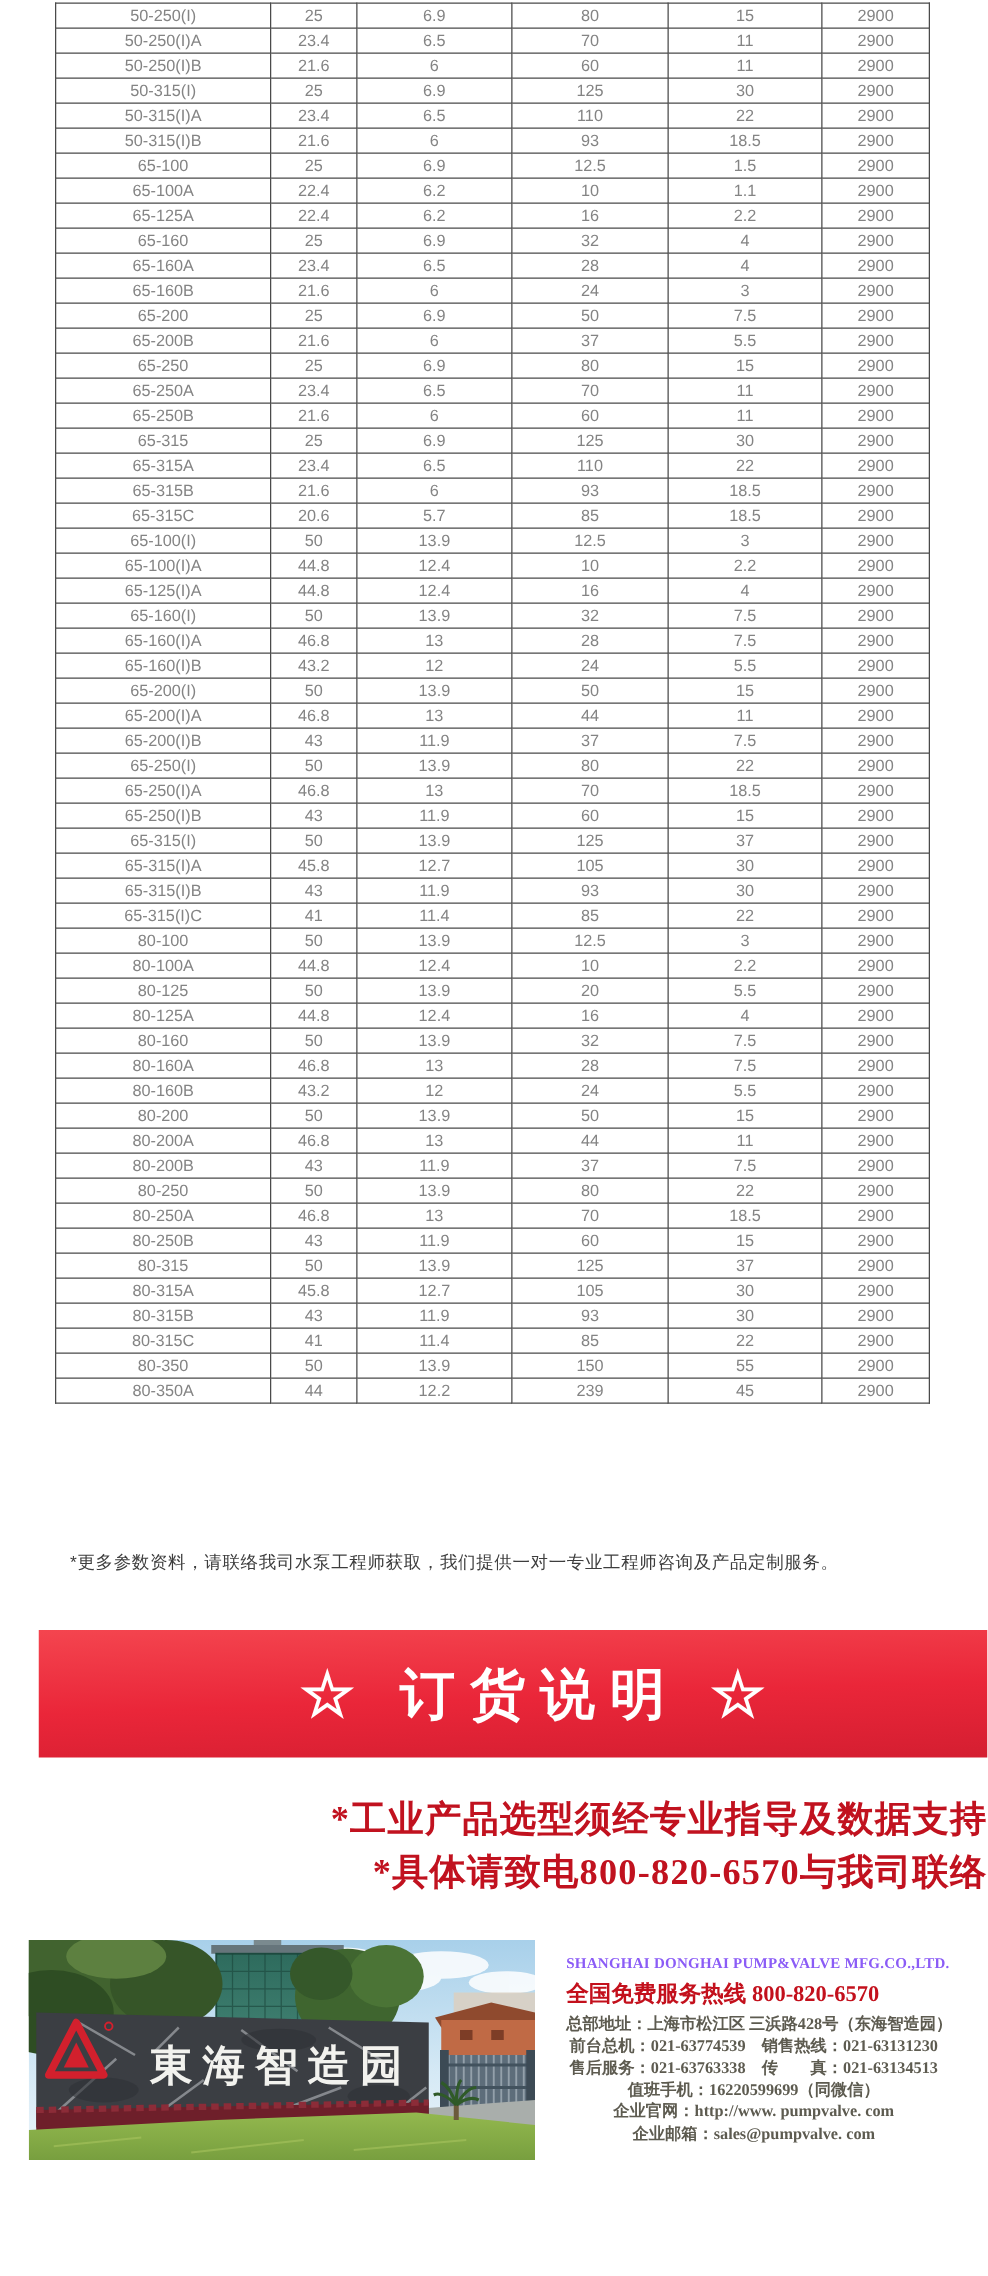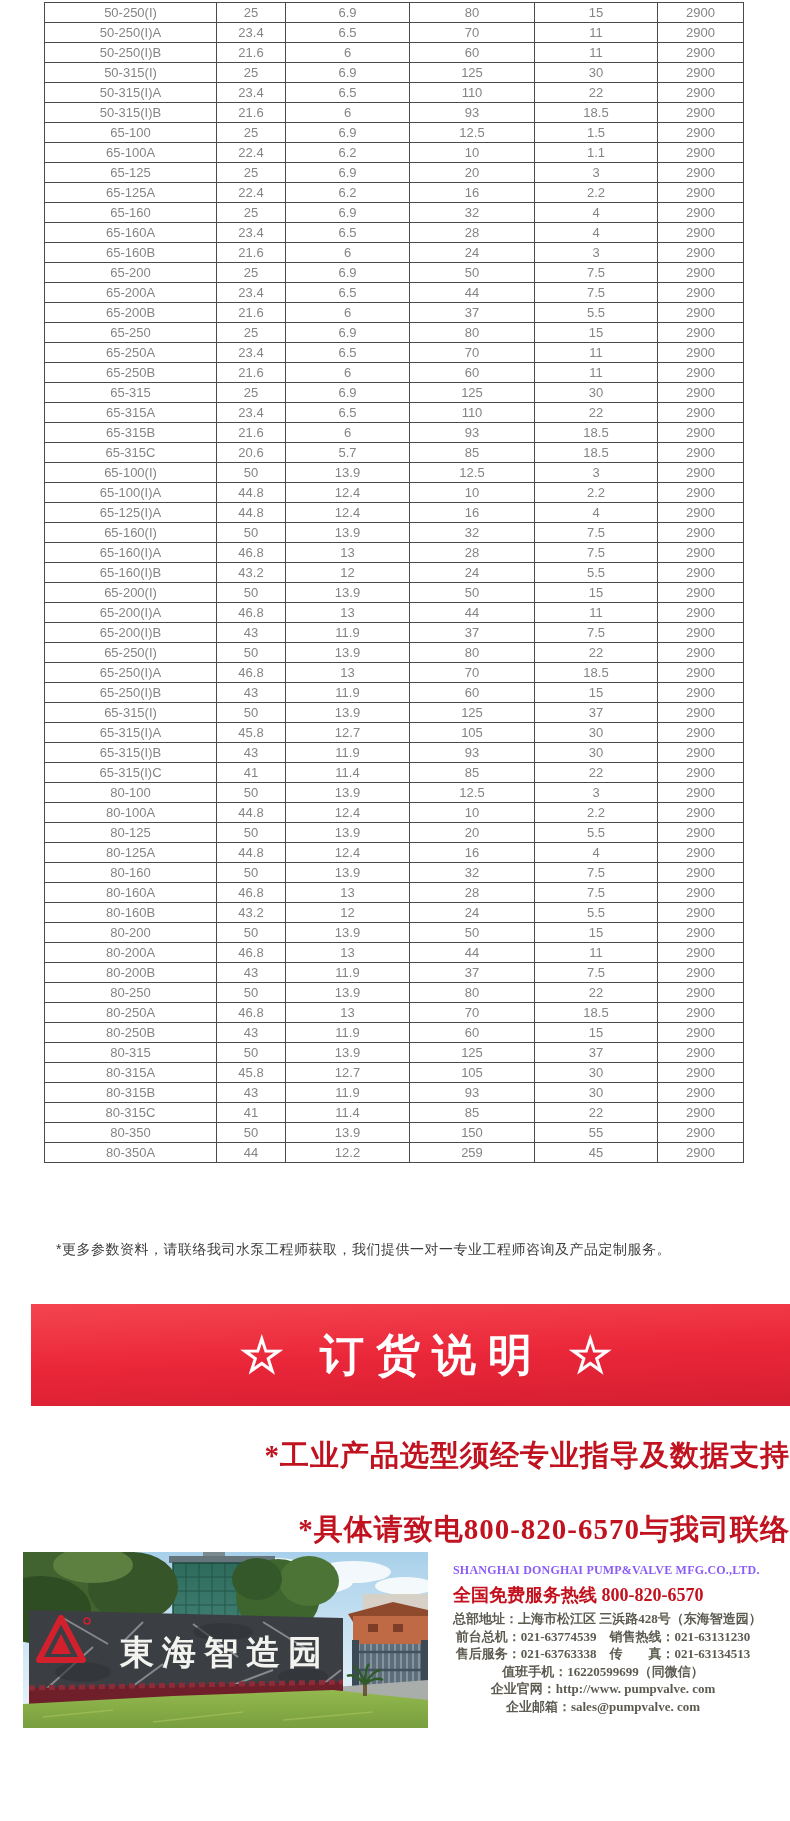--- a/index.html
+++ b/index.html
@@ -20,21 +20,21 @@
           background:linear-gradient(178deg,#f4454f 0%,#ea2639 52%,#d41e31 100%);
           display:flex;align-items:center;justify-content:center;margin-left:31px;}
   .banner-title{color:#ffffff;font-size:44px;font-weight:bold;letter-spacing:12px;
                 text-indent:12px;white-space:nowrap;}
 
   
   .notice{position:absolute;left:0;width:790px;text-align:right;
           font-family:"Liberation Serif",serif;font-weight:bold;font-size:29px;
           color:#c1121f;letter-spacing:1px;white-space:nowrap;}
   .notice.n1{top:1436px;}
-  .notice.n2{top:1478px;margin-top:32px;}
+  .notice.n2{top:1478px;}
 
   
   .photo{position:absolute;left:23px;top:1552px;width:405px;height:176px;display:block;}
   .company{position:absolute;left:453px;top:1549px;width:300px;}
   .co-name{font-size:24px;font-weight:bold;color:#141414;letter-spacing:1px;line-height:28px;
            white-space:nowrap;}
   .co-en{font-family:"Liberation Serif",serif;font-weight:bold;font-size:12px;color:#8b5cf6;
          letter-spacing:.2px;line-height:15px;margin-top:14px;white-space:nowrap;}
   .co-hotline{font-family:"Liberation Serif",serif;font-weight:bold;font-size:18px;color:#c3101c;
               margin-top:6px;line-height:22px;white-space:nowrap;}
@@ -115,28 +115,20 @@
         </tr>
         <tr>
           <td>65-100A</td>
           <td>22.4</td>
           <td>6.2</td>
           <td>10</td>
           <td>1.1</td>
           <td>2900</td>
         </tr>
         <tr>
-          <td>65-125</td>
-          <td>25</td>
-          <td>6.9</td>
-          <td>20</td>
-          <td>3</td>
-          <td>2900</td>
-        </tr>
-        <tr>
           <td>65-125A</td>
           <td>22.4</td>
           <td>6.2</td>
           <td>16</td>
           <td>2.2</td>
           <td>2900</td>
         </tr>
         <tr>
           <td>65-160</td>
           <td>25</td>
@@ -163,28 +155,20 @@
         </tr>
         <tr>
           <td>65-200</td>
           <td>25</td>
           <td>6.9</td>
           <td>50</td>
           <td>7.5</td>
           <td>2900</td>
         </tr>
         <tr>
-          <td>65-200A</td>
-          <td>23.4</td>
-          <td>6.5</td>
-          <td>44</td>
-          <td>7.5</td>
-          <td>2900</td>
-        </tr>
-        <tr>
           <td>65-200B</td>
           <td>21.6</td>
           <td>6</td>
           <td>37</td>
           <td>5.5</td>
           <td>2900</td>
         </tr>
         <tr>
           <td>65-250</td>
           <td>25</td>
@@ -510,21 +494,21 @@
           <td>50</td>
           <td>13.9</td>
           <td>150</td>
           <td>55</td>
           <td>2900</td>
         </tr>
         <tr>
           <td>80-350A</td>
           <td>44</td>
           <td>12.2</td>
-          <td>259</td>
+          <td>239</td>
           <td>45</td>
           <td>2900</td>
         </tr>
       </tbody>
   </table>
 
   <div class="note">*更多参数资料，请联络我司水泵工程师获取，我们提供一对一专业工程师咨询及产品定制服务。</div>
 
   <div class="banner">
     <span class="banner-title">☆ 订货说明 ☆</span>

